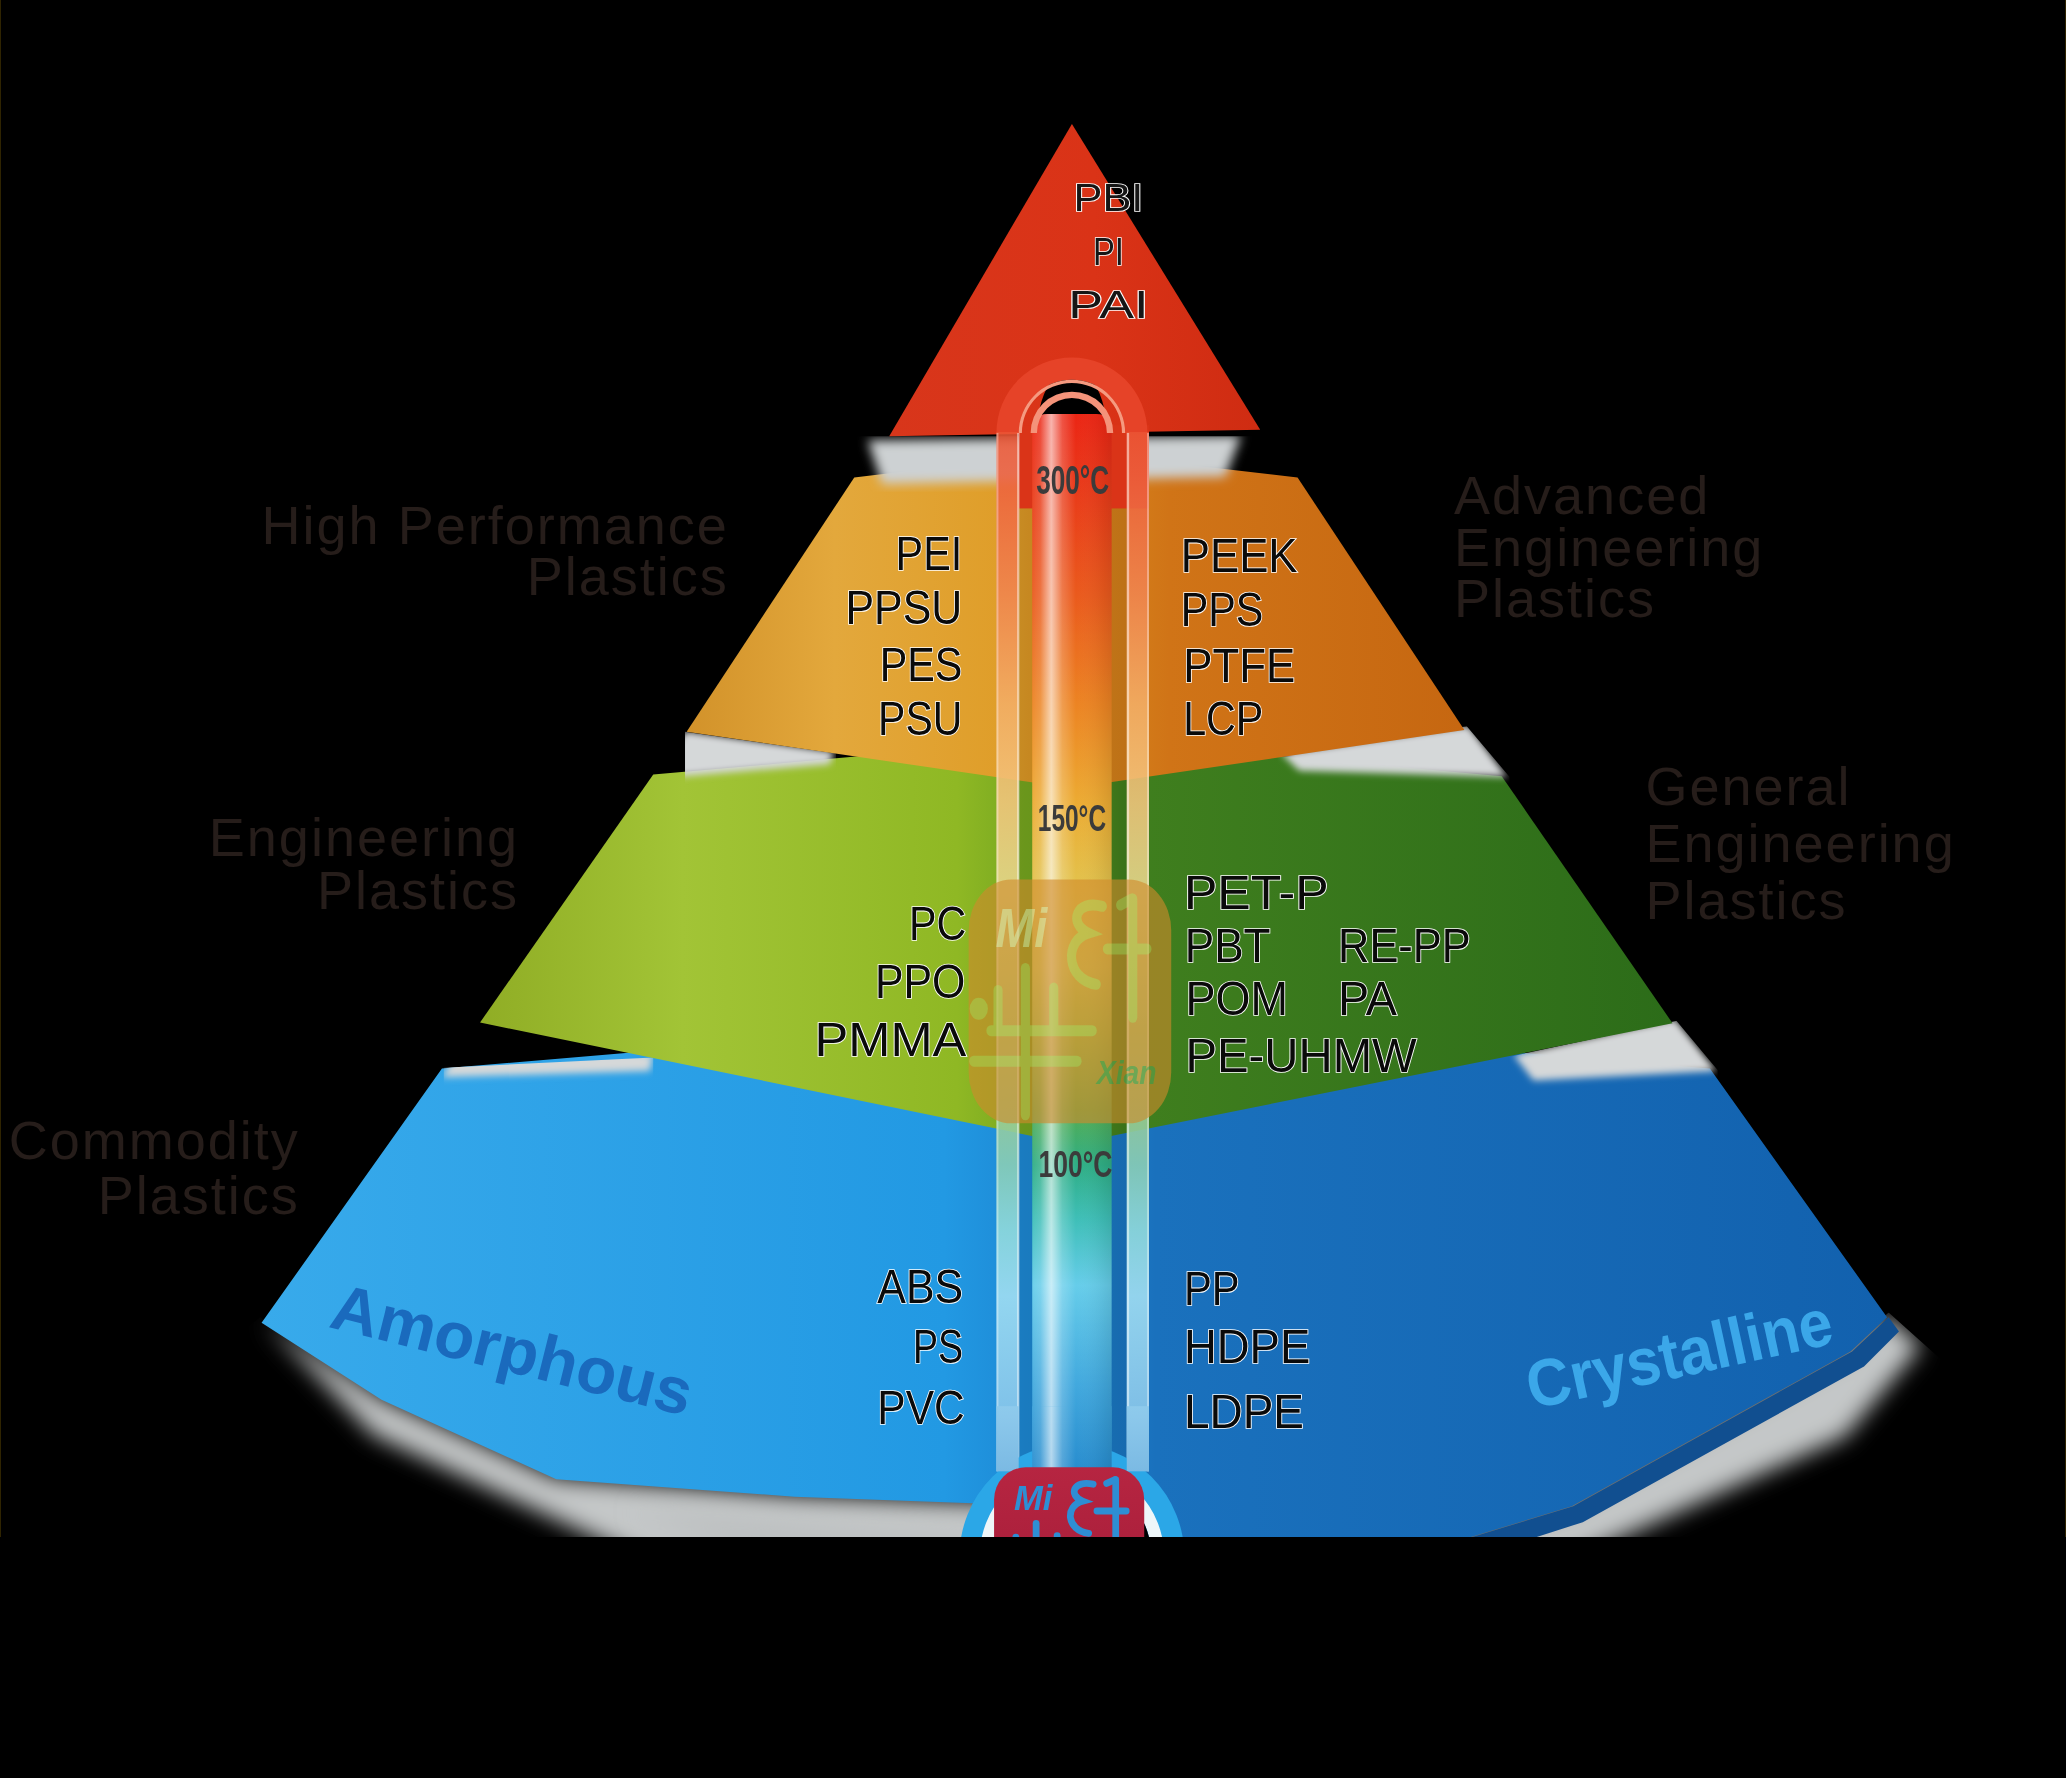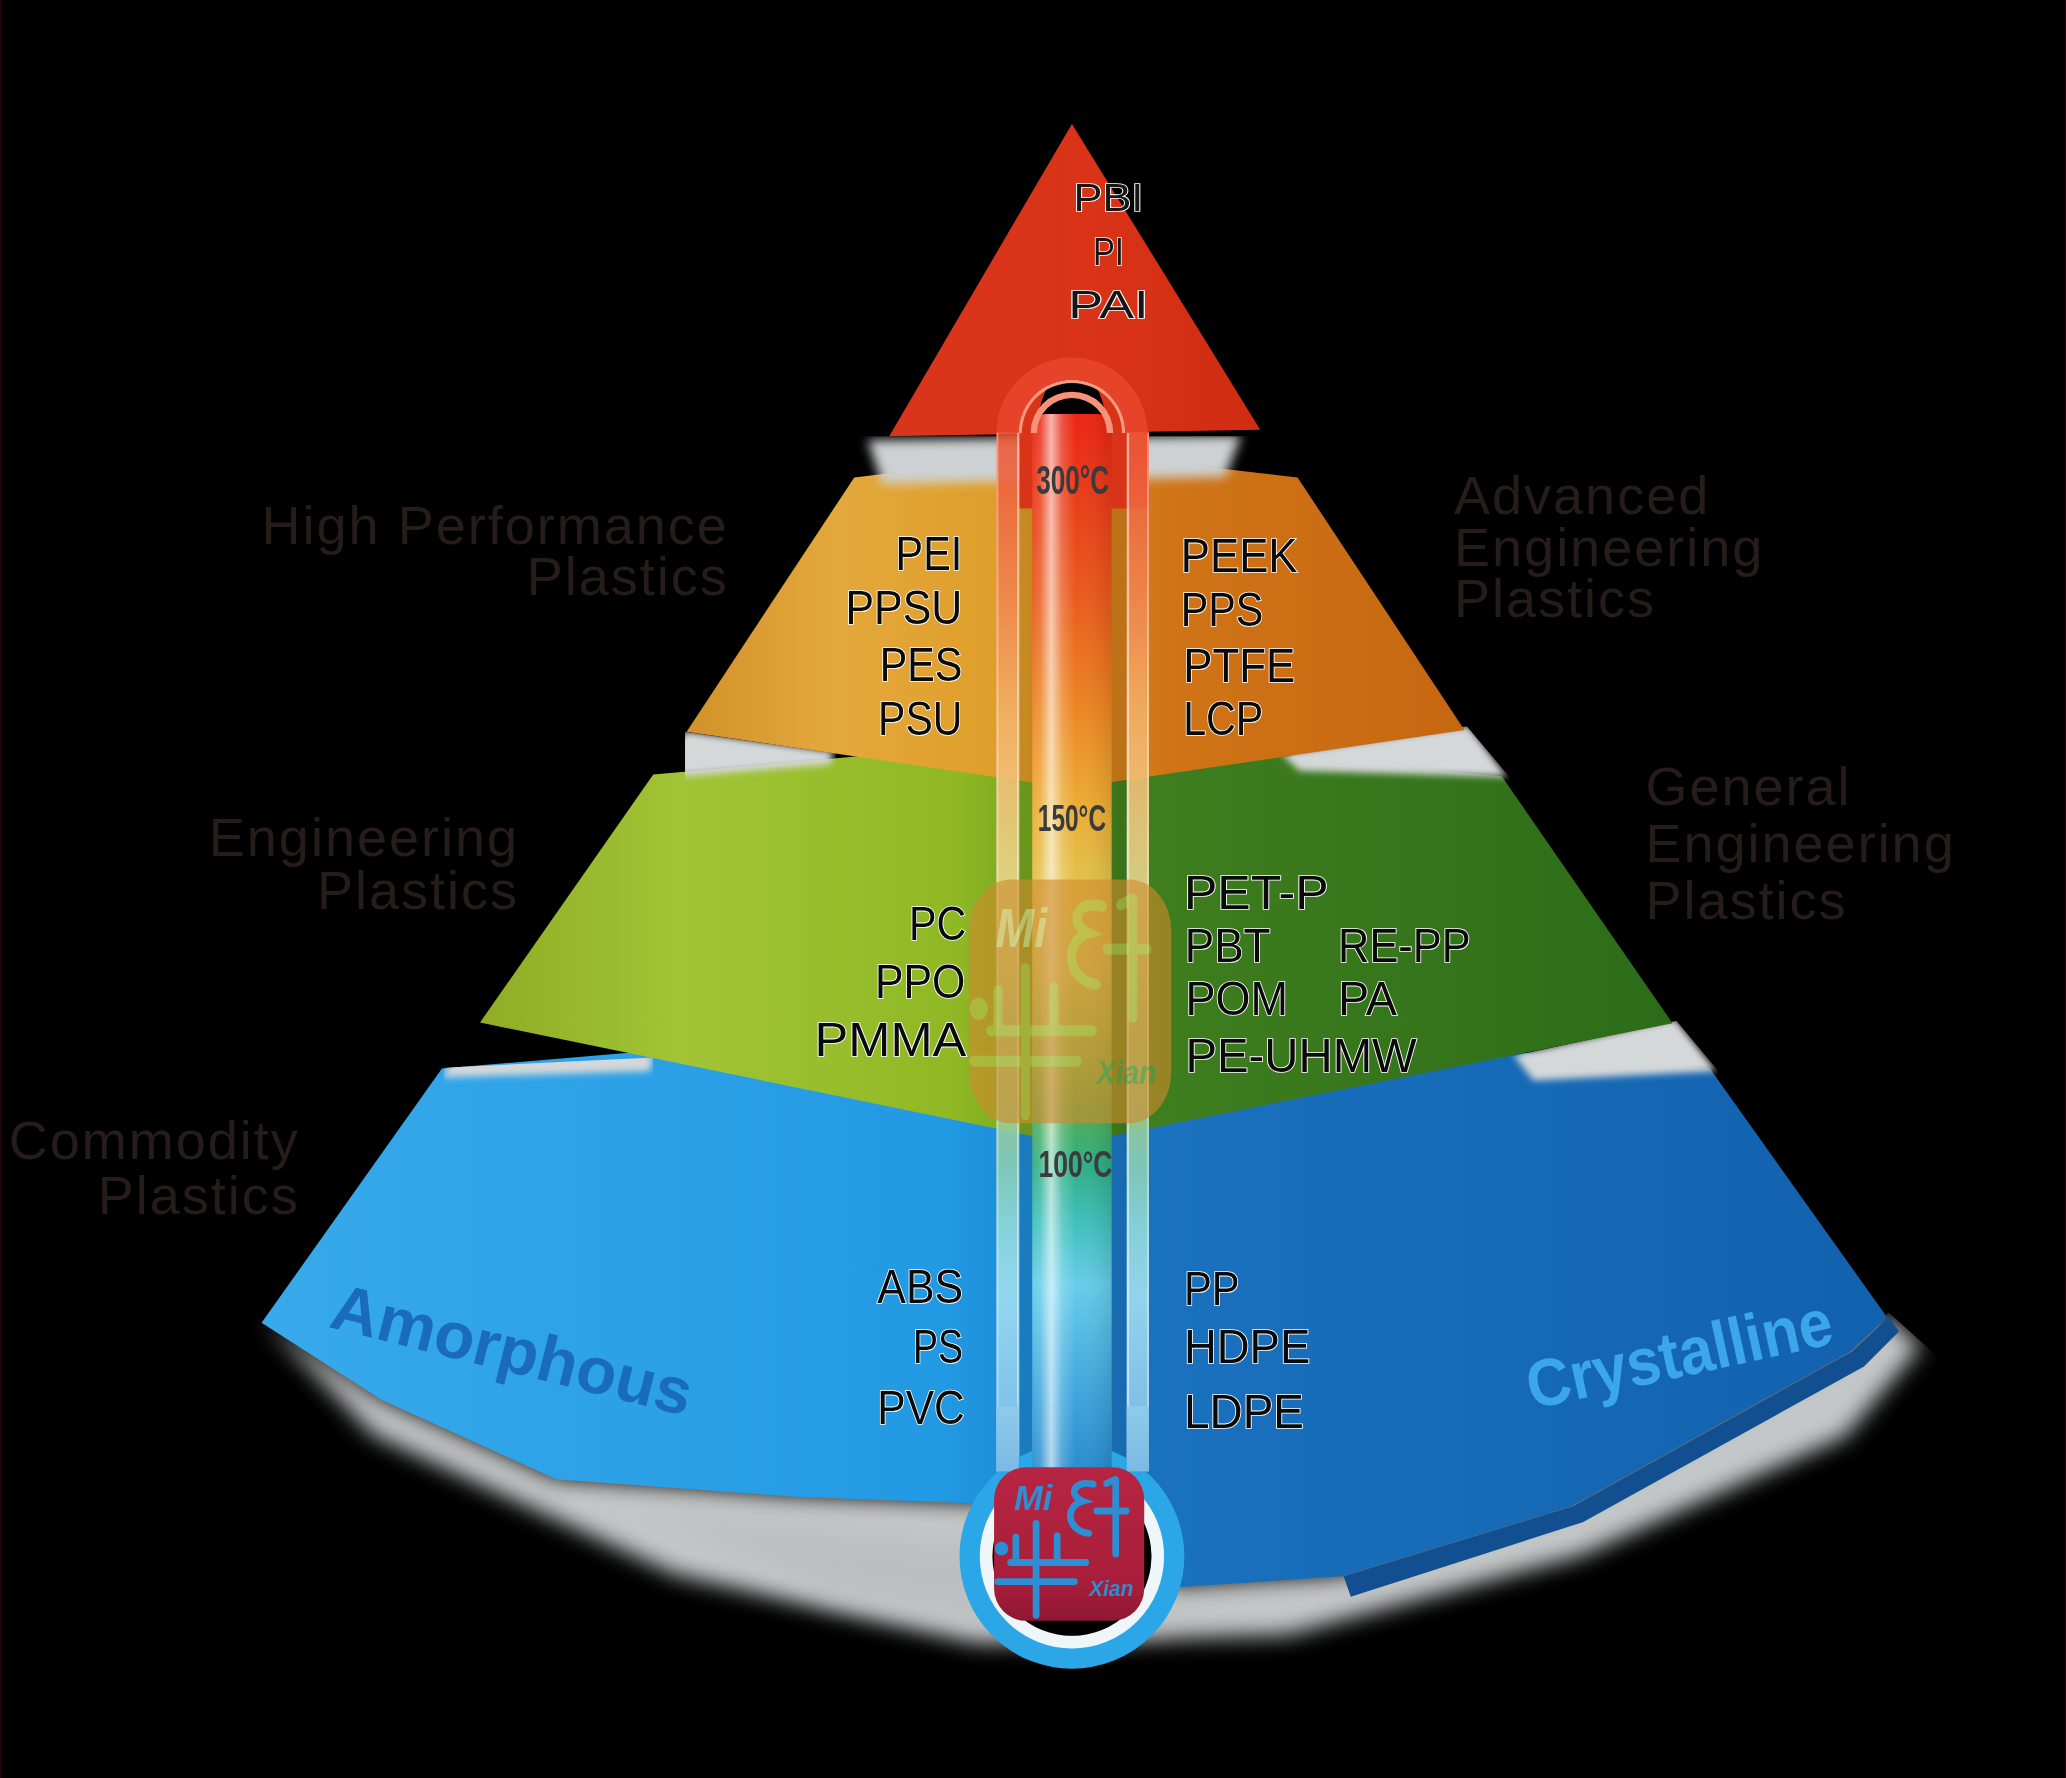--- a/index.html
+++ b/index.html
@@ -1,16 +1,16 @@
 <!DOCTYPE html>
 <html style="font-size:12.7px"><head>
 <meta charset="utf-8">
 <style>
   html,body{margin:0;padding:0;background:#000;}
-  #c{position:relative;width:2066px;height:1778px;background:#be185d;overflow:hidden;}
+  #c{position:relative;width:2066px;height:1537px;background:#eab308;overflow:hidden;}
   text{font-family:"Liberation Sans",sans-serif;}
 </style>
 </head>
 <body>
 <div id="c">
 <svg width="2066" height="1778" viewBox="0 0 2600 2238">
 <defs>
   <linearGradient id="gRed" x1="1119" y1="0" x2="1586" y2="0" gradientUnits="userSpaceOnUse">
     <stop offset="0" stop-color="#d8361b"></stop>
           <stop offset="0.55" stop-color="#da3317"></stop>

